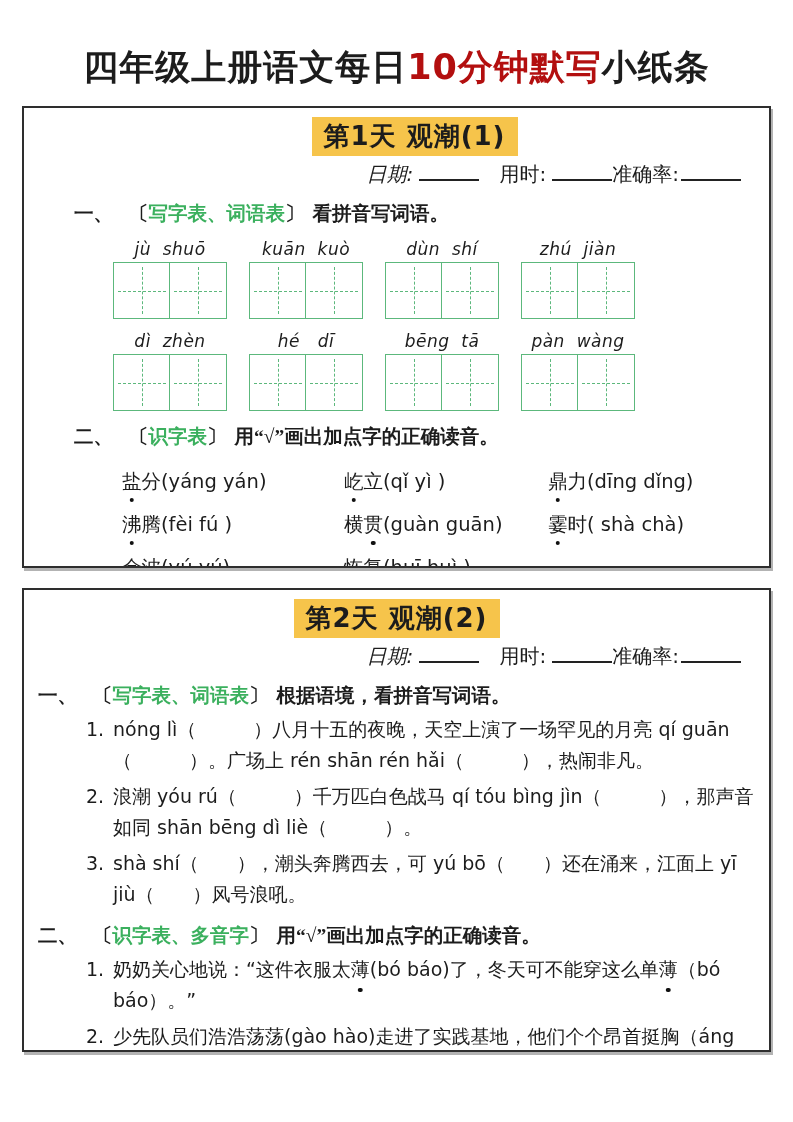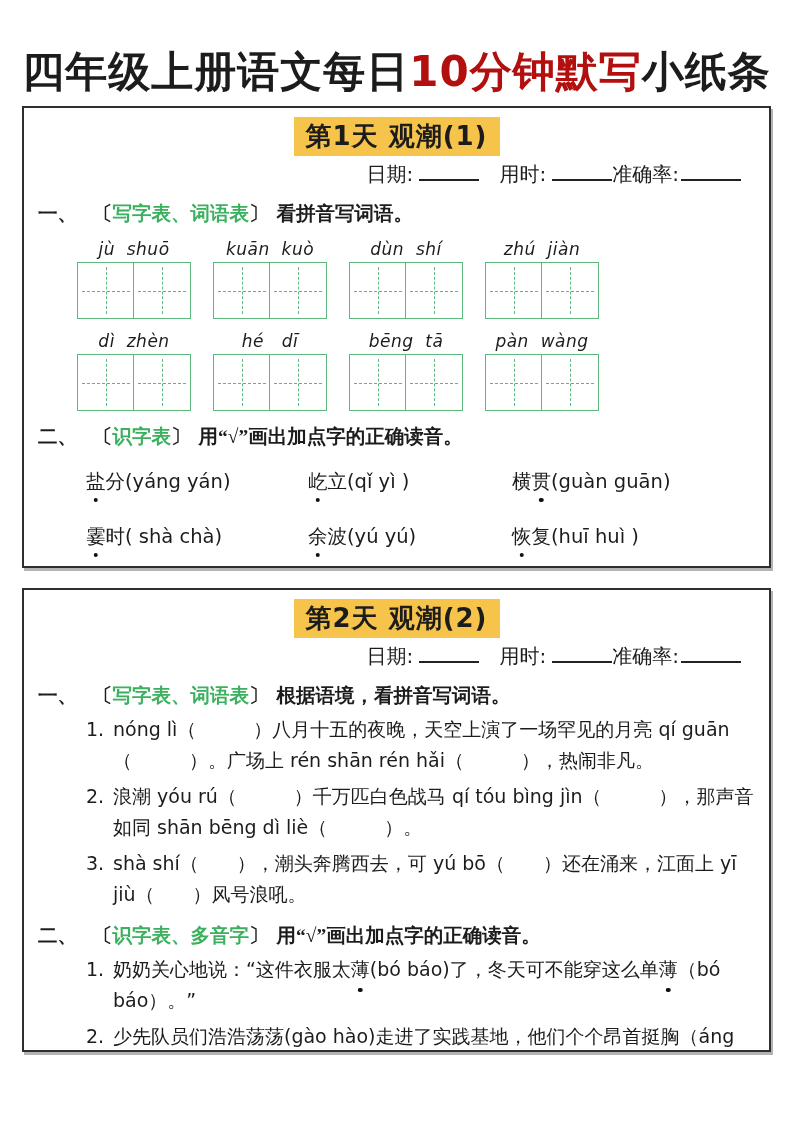--- a/index.html
+++ b/index.html
@@ -11,44 +11,44 @@
   }
   *{box-sizing:border-box;}
   html,body{margin:0;padding:0;}
   body{
     width:793px;height:1122px;background:#ffffff;color:var(--ink);
     font-family:"DejaVu Sans","Liberation Sans",sans-serif;
   }
   .page{position:relative;width:793px;height:1122px;overflow:hidden;}
 
   .main-title{
-    text-align:center;padding-top:44px;font-size:42px;font-weight:900;
+    text-align:center;padding-top:44px;font-size:35px;font-weight:900;
     letter-spacing:1px;white-space:nowrap;
   }
   .main-title .red{color:var(--red);}
 
   .card{
     position:absolute;left:22px;width:749px;background:#fff;
     border:2px solid #2e2e2e;box-shadow:2px 3px 0 #b3b3b3;overflow:hidden;
   }
-  .card1{top:106px;height:462px;}
+  .card1{top:106px;height:462px;padding-left:36px;}
   .card2{top:588px;height:464px;}
 
   .card-heading{text-align:center;margin-top:9px;}
   .hl{
     display:inline-block;background:var(--hl);padding:2px 12px;
     font-size:26px;font-weight:800;letter-spacing:1px;
   }
 
   .meta{
     text-align:right;padding-right:28px;margin-top:5px;font-size:20px;
     white-space:nowrap;
   }
   .meta .lbl{margin-left:14px;}
-  .meta .lbl:first-child{margin-left:6px;}
+  .meta .lbl:first-child{margin-left:6px;font-style:italic;}
   .blank{
     display:inline-block;width:60px;height:1em;
     border-bottom:2px solid #222;margin-left:6px;vertical-align:baseline;
   }
   .blank.tight{margin-left:2px;}
 
   .sec-header{font-size:19.5px;font-weight:700;margin:12px 0 0 14px;white-space:nowrap;}
   .sec-header .num{margin-right:16px;}
   .sec-header .green{color:var(--green);}
   .sec-header .instr{margin-left:8px;font-family:Liberation Serif, serif;}
@@ -65,21 +65,21 @@
     content:"";position:absolute;top:4px;bottom:4px;left:50%;
     border-left:1.6px dashed var(--grid);
   }
   .cell::after{
     content:"";position:absolute;left:4px;right:4px;top:50%;
     border-top:1.6px dashed var(--grid);
   }
 
   .readings-grid{
     display:grid;grid-template-columns:222px 204px auto;
-    margin:18px 0 0 62px;row-gap:28px;font-size:19.5px;white-space:pre;
+    margin:18px 0 0 62px;row-gap:16px;font-size:19.5px;white-space:pre;
   }
   .du{position:relative;display:inline-block;}
   .du::after{
     content:"";position:absolute;left:50%;transform:translateX(-50%);
     bottom:-7px;width:4.5px;height:4.5px;border-radius:50%;background:#111;
   }
 
   .qa-item{
     position:relative;margin:5px 10px 0 62px;padding-left:27px;
     font-size:19px;line-height:31px;
@@ -171,20 +171,22 @@
       </div>
     </div>
 
     <div class="sec-header">
       <span class="num">二、</span><span>〔</span><span class="green">识字表</span><span>〕</span><span class="instr">用“√”画出加点字的正确读音。</span>
     </div>
 
     <div class="readings-grid">
       <div class="reading"><span class="du">盐</span><span>分(yáng yán)</span></div>
       <div class="reading"><span class="du">屹</span><span>立(qǐ yì )</span></div>
+      <div class="reading"><span class="du">鼎</span><span>力(dīng dǐng)</span></div>
+      <div class="reading"><span class="du">沸</span><span>腾(fèi fú )</span></div>
       <div class="reading"><span>横</span><span class="du">贯</span><span>(guàn guān)</span></div>
       <div class="reading"><span class="du">霎</span><span>时( shà chà)</span></div>
       <div class="reading"><span class="du">余</span><span>波(yú yú)</span></div>
       <div class="reading"><span class="du">恢</span><span>复(huī huì )</span></div>
     </div>
   </div>
 
   <div class="card card2">
     <div class="card-heading">
       <span class="hl">第2天 观潮(2)</span>

